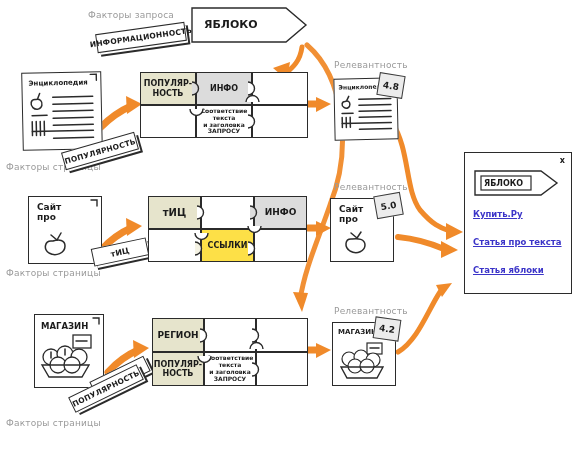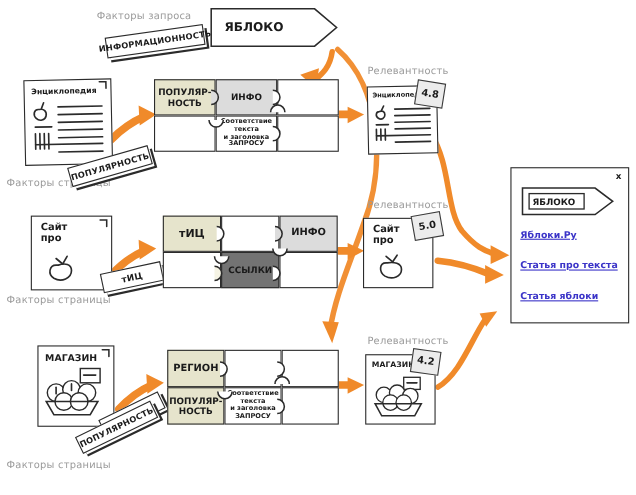--- a/index.html
+++ b/index.html
@@ -192,21 +192,21 @@
     </div>
     <div class="cell" style="left:53px;top:0;width:53px;height:33px;background:#ffffff;">
       <span></span>
     </div>
     <div class="cell" style="left:106px;top:0;width:53px;height:33px;background:#dcdcdc;font-size:9px;">
       <span>ИНФО</span>
     </div>
     <div class="cell" style="left:0;top:33px;width:53px;height:33px;background:#ffffff;">
       <span></span>
     </div>
-    <div class="cell" style="left:53px;top:33px;width:53px;height:33px;background:#737373;font-size:8px;">
+    <div class="cell" style="left:53px;top:33px;width:53px;height:33px;background:#fde047;font-size:8px;">
       <span>ССЫЛКИ</span>
     </div>
     <div class="cell" style="left:106px;top:33px;width:53px;height:33px;background:#ffffff;">
       <span></span>
     </div>
     <svg width="159" height="66">
       <path d="M49,10 a6,6 0 0 1 0,13" fill="#ffffff" stroke="#2b2b2b" stroke-width="1.4"></path>
       <path d="M102,10 a6,6 0 0 1 0,13" fill="#dcdcdc" stroke="#2b2b2b" stroke-width="1.4"></path>
       <path d="M47,37 a6,6 0 0 0 13,0" fill="#ffffff" stroke="#2b2b2b" stroke-width="1.4"></path>
       <path d="M47,46 a6,6 0 0 1 0,13" fill="#f5f3e4" stroke="#2b2b2b" stroke-width="1.4"></path>
@@ -309,18 +309,18 @@
 
   <div class="sheet" style="left:464px;top:152px;width:106px;height:140px;">
     <div class="ink" style="right:6px;top:3px;position:absolute;font-size:8px;cursor:pointer;">x</div>
     <div style="position:absolute;left:8px;top:16px;width:86px;height:28px;">
       <svg width="86" height="28">
         <path class="ln" d="M2,2 L68,2 L84,14 L68,26 L2,26 Z"></path>
         <rect x="8" y="7" width="50" height="14" fill="none" stroke="#2b2b2b" stroke-width="1.2"></rect>
       </svg>
       <div class="ink" style="left:11px;top:10px;font-size:8px;position:absolute;">ЯБЛОКО</div>
     </div>
-    <div class="lnk" style="left:8px;top:56px;">Яблоки.Ру</div>
+    <div class="lnk" style="left:8px;top:56px;">Купить.Ру</div>
     <div class="lnk" style="left:8px;top:84px;">Статья про текста</div>
     <div class="lnk" style="left:8px;top:112px;">Статья яблоки</div>
   </div>
 
 </div>
 
 </body></html>

